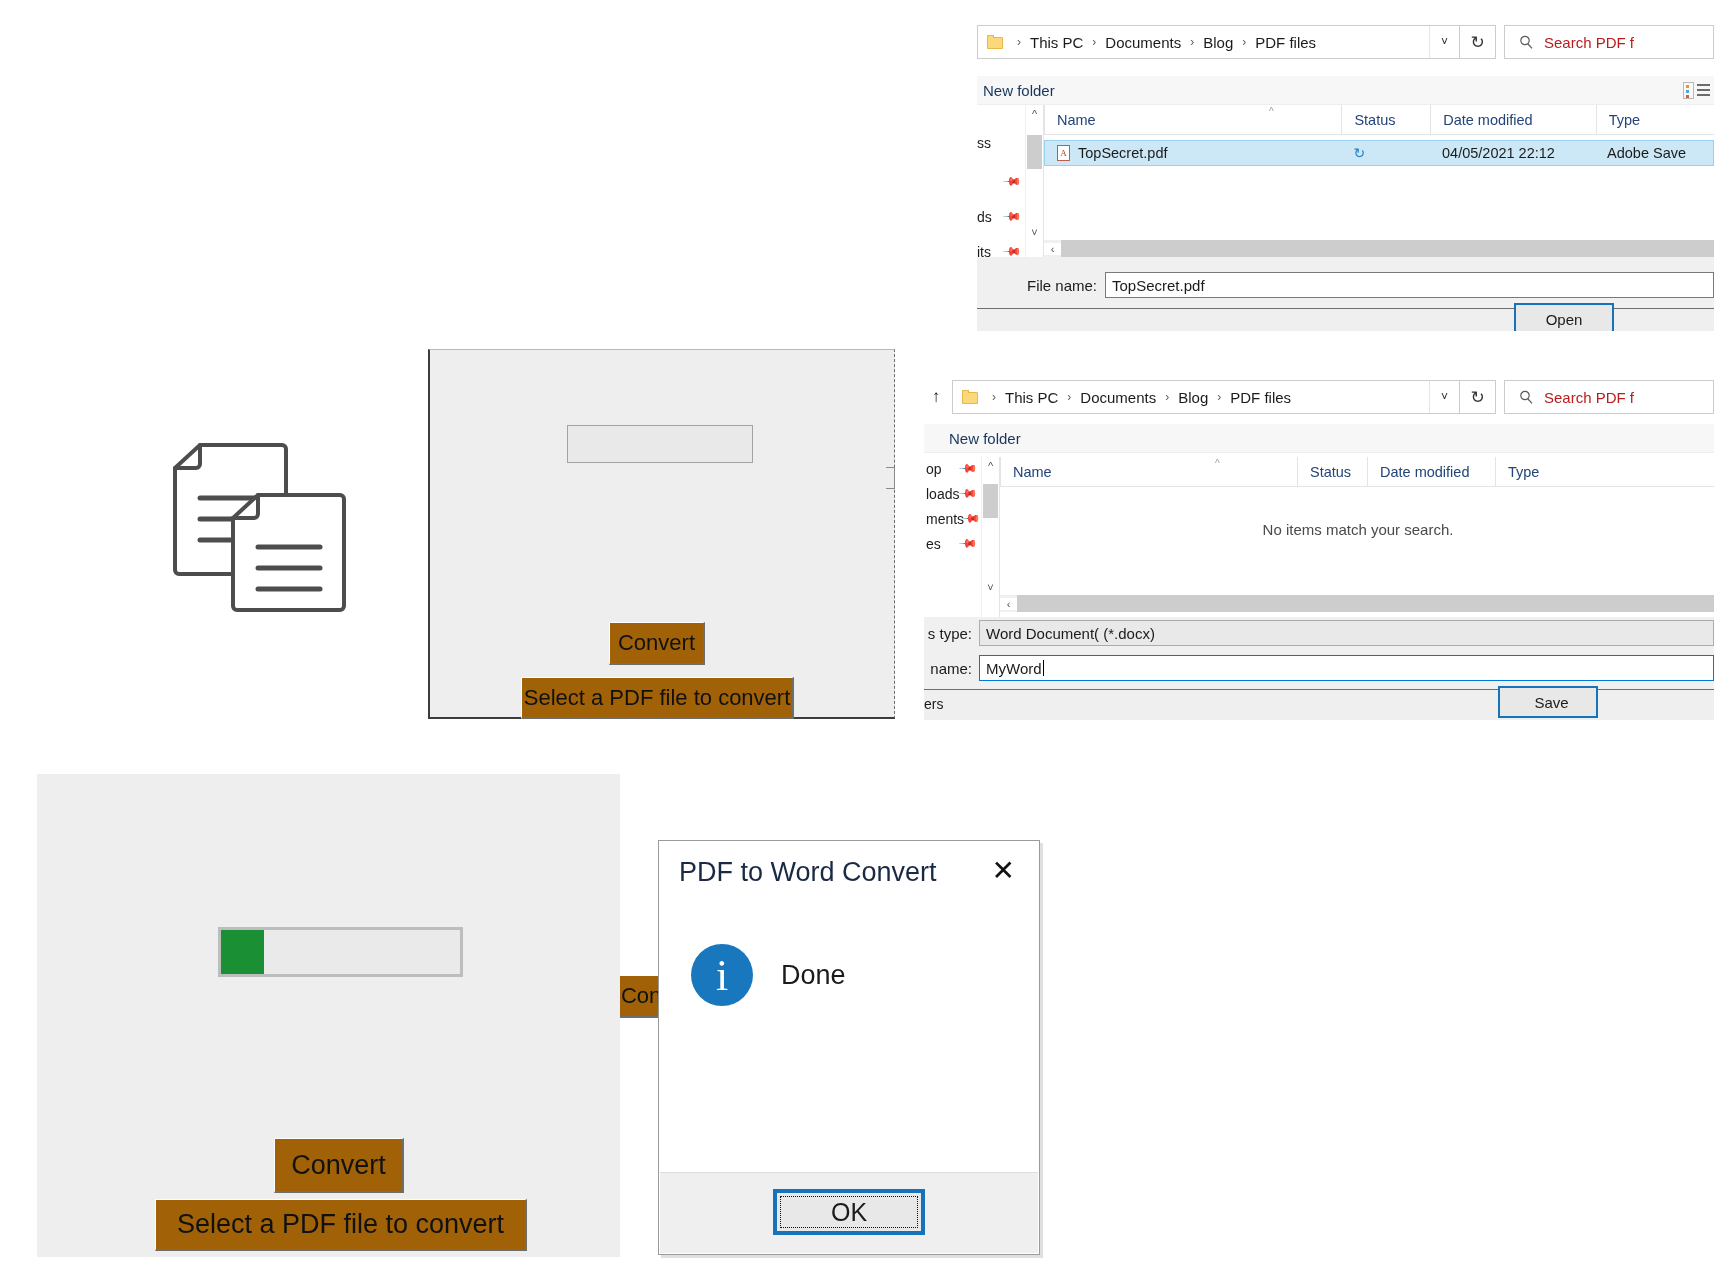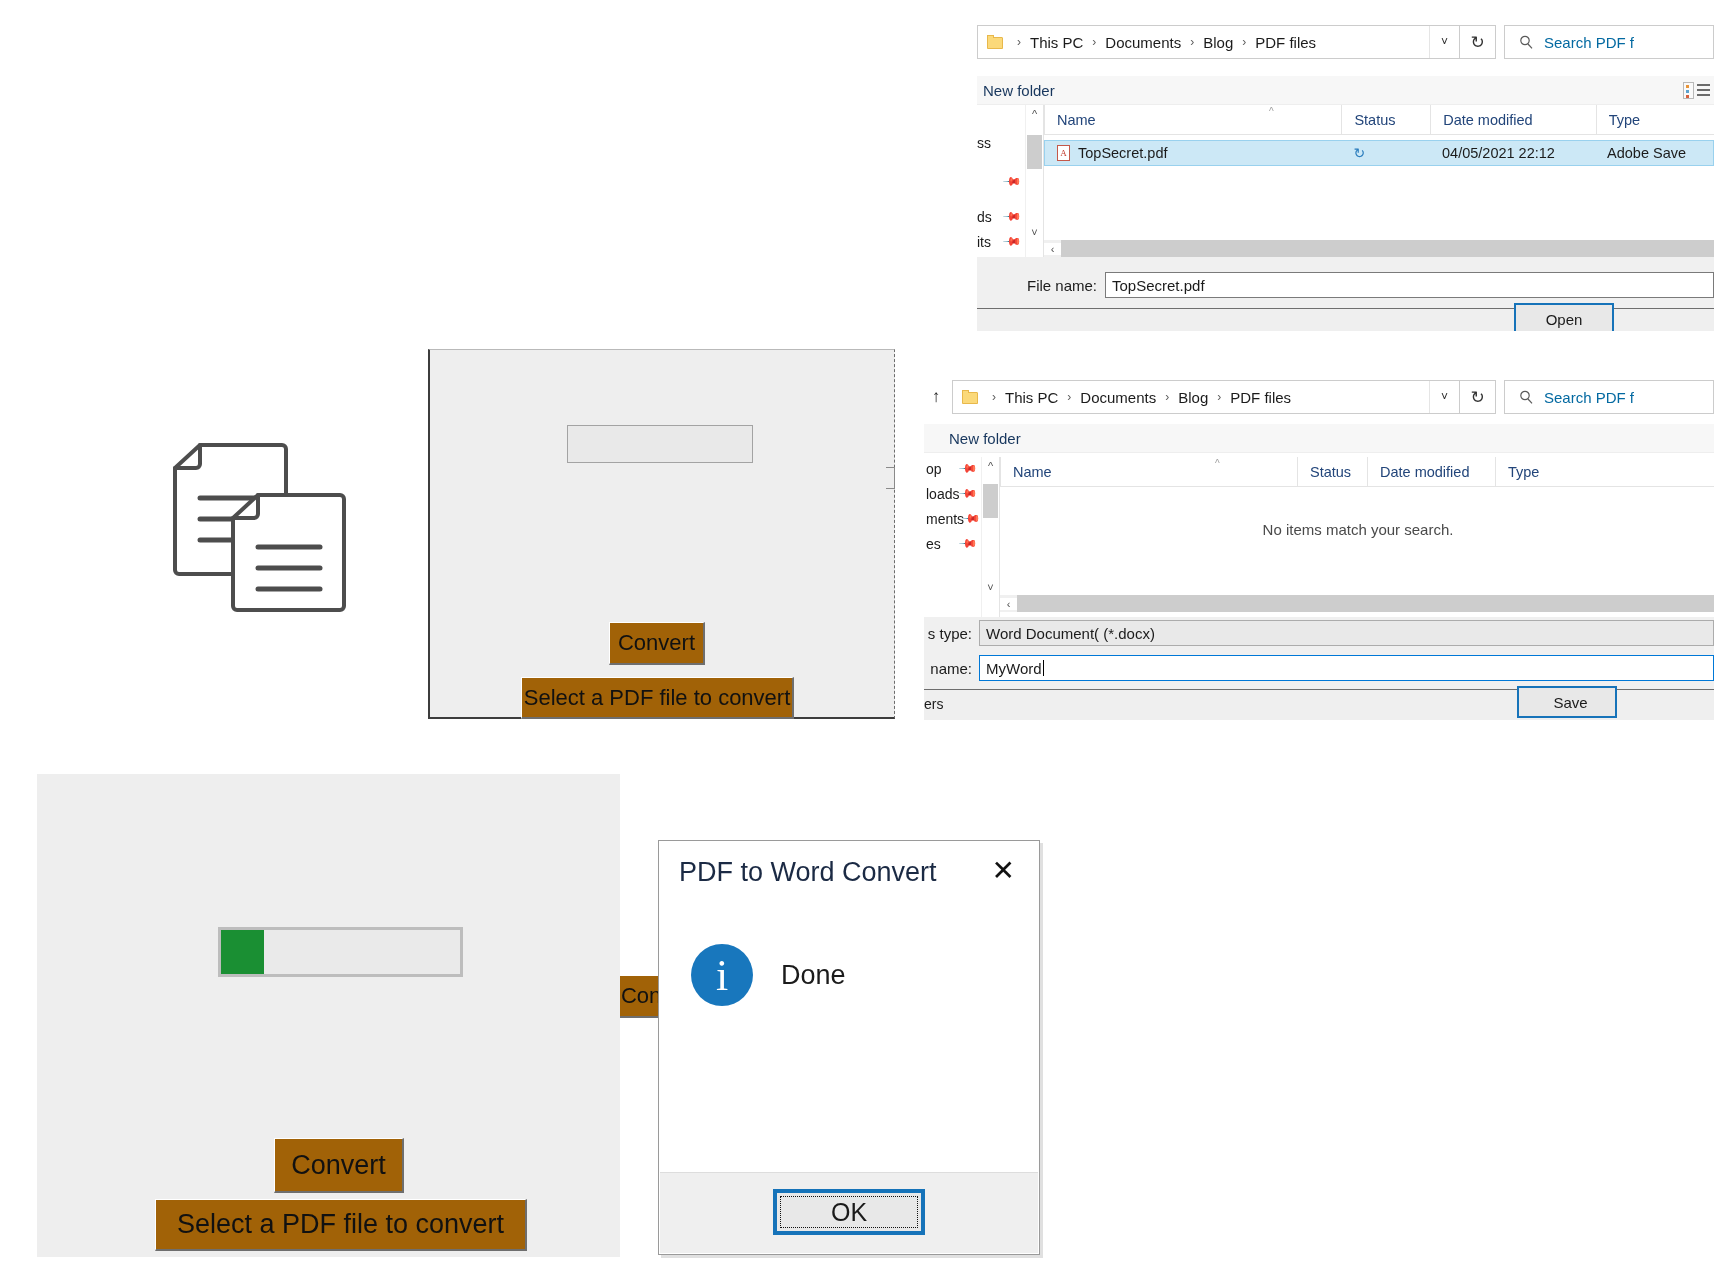--- a/index.html
+++ b/index.html
@@ -116,21 +116,21 @@
     height: 34px;
     overflow: hidden;
   }
   .searchbox .mag {
     margin: 0 11px 0 14px;
     flex: none;
     color: #5a5a5a;
   }
   .searchbox .ph {
     font-size: 15px;
-    color: #0369a1;
+    color: #b91c1c;
     white-space: nowrap;
   }
   .up-arrow {
     width: 24px;
     display: flex;
     align-items: center;
     justify-content: center;
     font-size: 17px;
     color: #1b1b1b;
     margin-right: 4px;
@@ -571,21 +571,21 @@
         <span>ss</span>
       </div>
       <div class="nav-item" style="margin-top:14px;">
         <span></span>
         <span class="pin">📌</span>
       </div>
       <div class="nav-item" style="margin-top:10px;">
         <span>ds</span>
         <span class="pin">📌</span>
       </div>
-      <div class="nav-item" style="margin-top:0;">
+      <div class="nav-item" style="margin-top:10px;">
         <span>its</span>
         <span class="pin">📌</span>
       </div>
     </div>
     <div class="vscroll">
       <div class="arrow">^</div>
       <div class="thumb" style="top:30px; height:34px;"></div>
       <div class="arrow" style="position:absolute;bottom:17px;left:0;right:0;">˅</div>
     </div>
     <div class="filepane">
@@ -706,21 +706,21 @@
     <div class="fieldrow" style="margin-top:9px;">
       <span class="fieldlabel" style="width:48px; padding-right:7px;">name:</span>
       <span class="textinput focus">
         <span>MyWord</span>
           <span class="caret"></span>
       </span>
     </div>
     <div class="sep-line" style="left:0; right:0; top:72px;"></div>
     <div style="position:absolute; left:0; right:0; top:73px; height:30px; background:#efefef;">
       <span class="hidefolders" style="position:absolute; left:0px; top:6px;">ers</span>
-      <div class="actionbtn" style="position:absolute; right:97px; top:-4px;padding-left:7px;">Save</div>
+      <div class="actionbtn" style="position:absolute; right:116px; top:-4px;padding-left:7px;">Save</div>
     </div>
   </div>
 </div>
 
 <div class="docicon" style="left:170px; top:440px; width:205px; height:175px;">
   <svg width="205" height="175" viewBox="0 0 205 175">
     <g fill="#ffffff" stroke="#4d4d4d" stroke-width="4" stroke-linejoin="round" stroke-linecap="round">
       <path d="M5 28 L30 5 L112 5 A4 4 0 0 1 116 9 L116 130 A4 4 0 0 1 112 134 L9 134 A4 4 0 0 1 5 130 Z"></path>
       <path d="M30 5 L30 24 A4 4 0 0 1 26 28 L5 28" fill="none"></path>
       <g stroke-width="5">

